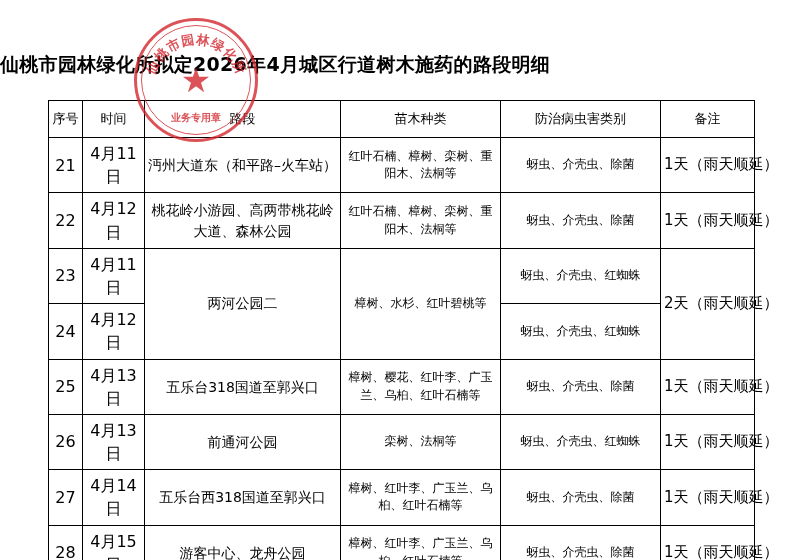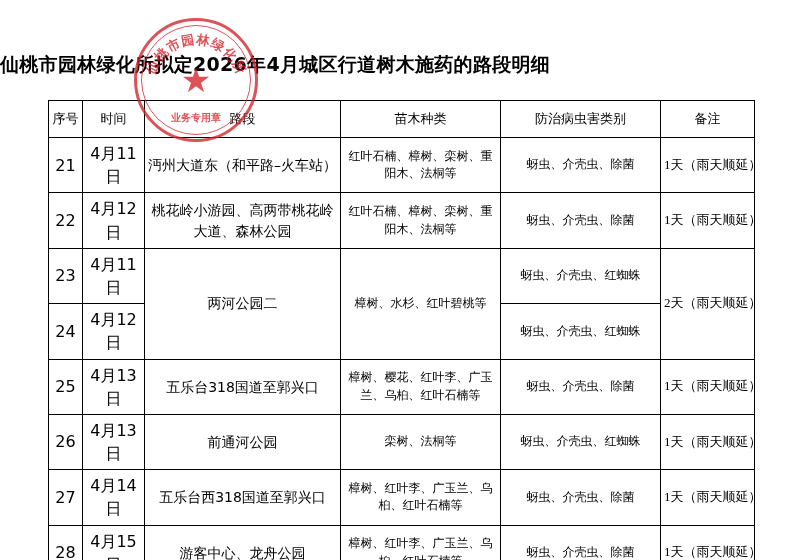--- a/index.html
+++ b/index.html
@@ -118,21 +118,21 @@
     font-size: 13px;
     height: 28px;
   }
   .col-seq    { width: 34px; }
   .col-date   { width: 62px; }
   .col-road   { width: 196px; }
   .col-type   { width: 160px; }
   .col-pest   { width: 160px; }
   .col-note   { width: 94px; }
 
-  td.note { font-size: 13px; white-space: nowrap; font-family: Liberation Serif, serif; }
+  td.note { font-size: 15px; white-space: nowrap; }
   td.road { font-size: 14px; }
   td.seq, td.date { font-size: 16px; }
 </style>
 </head>
 <body>
 
 <div class="page">
 
   <div class="title">仙桃市园林绿化所拟定2026年4月城区行道树木施药的路段明细</div>
 

